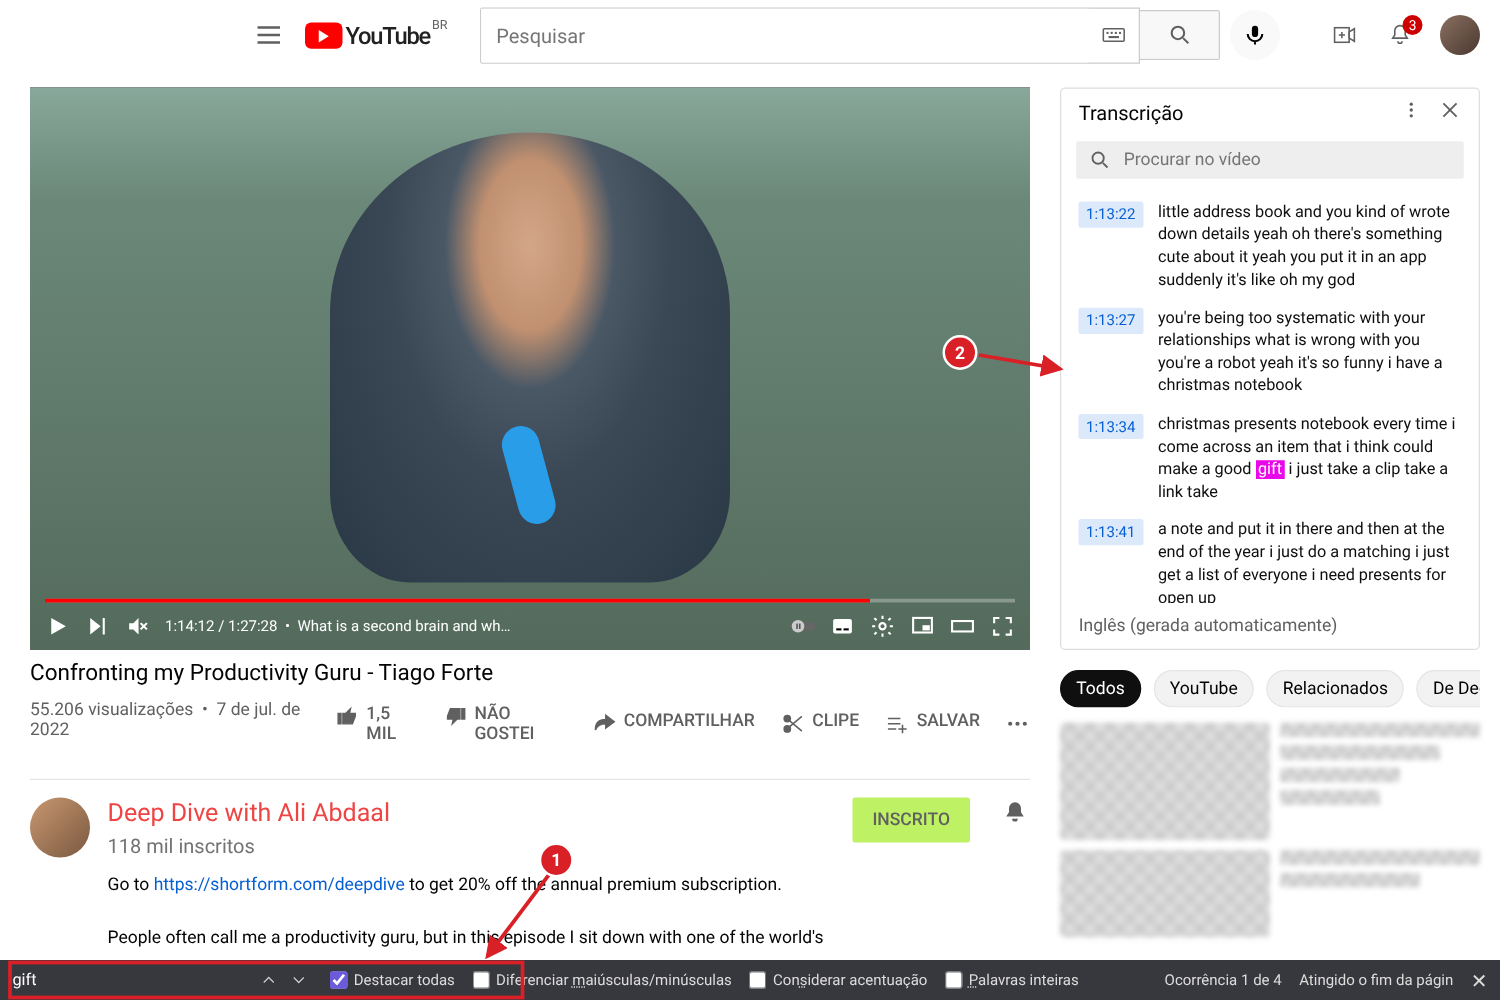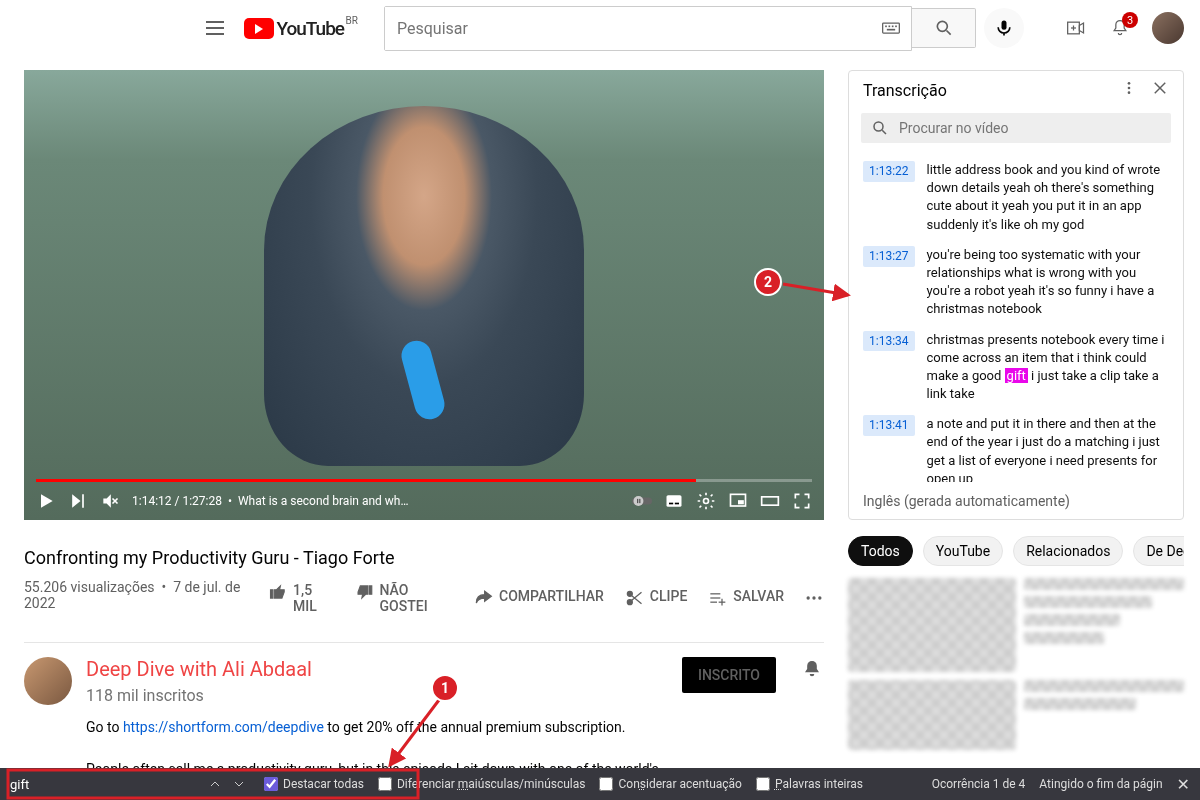--- a/index.html
+++ b/index.html
@@ -28,31 +28,31 @@
 .video-player{width:800px;height:450px;background:#000;position:relative;margin-top:14px}
 .video-frame{position:absolute;inset:0;background:linear-gradient(180deg,#88a89b 0%,#6b8878 20%,#546b5c 100%)}
 .video-person{position:absolute;left:30%;top:8%;width:40%;height:80%;background:radial-gradient(ellipse at 50% 25%,#d4a688 0%,#c09070 18%,#4a5866 30%,#3a4856 50%,#2a3846 100%);border-radius:50% 50% 20% 20%/40% 40% 20% 20%}
 .video-mic{position:absolute;left:48%;top:60%;width:30px;height:80px;background:#2a9de8;border-radius:15px;transform:rotate(-15deg)}
 .progress-bar{position:absolute;bottom:38px;left:12px;right:12px;height:3px;background:rgba(255,255,255,0.3)}
 .progress-fill{height:100%;background:#f00;width:85%}
 .controls{position:absolute;bottom:0;left:0;right:0;height:38px;display:flex;align-items:center;padding:0 12px;color:#fff;font-size:12px;gap:12px}
 .ctrl-icon{cursor:pointer;display:flex;align-items:center;justify-content:center;width:20px;height:20px}
 .time-text{font-size:12px;white-space:nowrap;overflow:hidden;text-overflow:ellipsis;max-width:280px}
 .ctrl-spacer{flex:1}
-.video-title{font-size:18px;font-weight:400;margin-top:27px;color:#030303}
+.video-title{font-size:18px;font-weight:400;margin-top:8px;color:#030303}
 .video-meta{display:flex;justify-content:space-between;align-items:center;margin-top:8px;padding-bottom:28px;border-bottom:1px solid #e5e5e5}
 .meta-left{color:#606060;font-size:14px}
 .meta-right{display:flex;align-items:center;gap:20px;padding-top:6px}
 .action-btn{display:flex;gap:6px;font-size:14px;font-weight:500;color:#606060;cursor:pointer}
 .channel-row{display:flex;align-items:flex-start;margin-top:14px;gap:14px}
 .channel-avatar{width:48px;height:48px;border-radius:50%;background:linear-gradient(135deg,#c89870,#7a5840);flex-shrink:0}
 .channel-info{flex:1}
 .channel-name{font-size:20px;font-weight:400;color:#ef4444}
 .channel-subs{font-size:16px;color:#737373;margin-top:5px}
-.subscribe-btn{padding:10px 16px;background:#000000;color:#606060;font-size:14px;font-weight:500;border:none;cursor:pointer;border-radius:2px}
+.subscribe-btn{padding:10px 16px;background:#bef264;color:#606060;font-size:14px;font-weight:500;border:none;cursor:pointer;border-radius:2px}
 .bell-icon{margin-left:10px}
 .description{margin-top:12px;margin-left:62px;font-size:14px;color:#030303;line-height:1.5}
 .desc-link{color:#065fd4}
 .show-more{margin-top:12px;margin-left:62px;font-size:12px;font-weight:500;color:#606060;cursor:pointer;letter-spacing:0.5px}
 .right-col{width:336px;margin-top:14px}
 .transcript-panel{border:1px solid #ddd;border-radius:4px;height:450px;display:flex;flex-direction:column}
 .transcript-header{display:flex;align-items:center;justify-content:space-between;padding:8px 14px}
 .transcript-title{font-size:16px;color:#030303}
 .transcript-search{margin:4px 12px 8px;background:#eee;border-radius:2px;display:flex;align-items:center;padding:6px 10px;gap:10px}
 .transcript-search input{flex:1;border:none;background:transparent;font-size:14px;outline:none;color:#606060}

